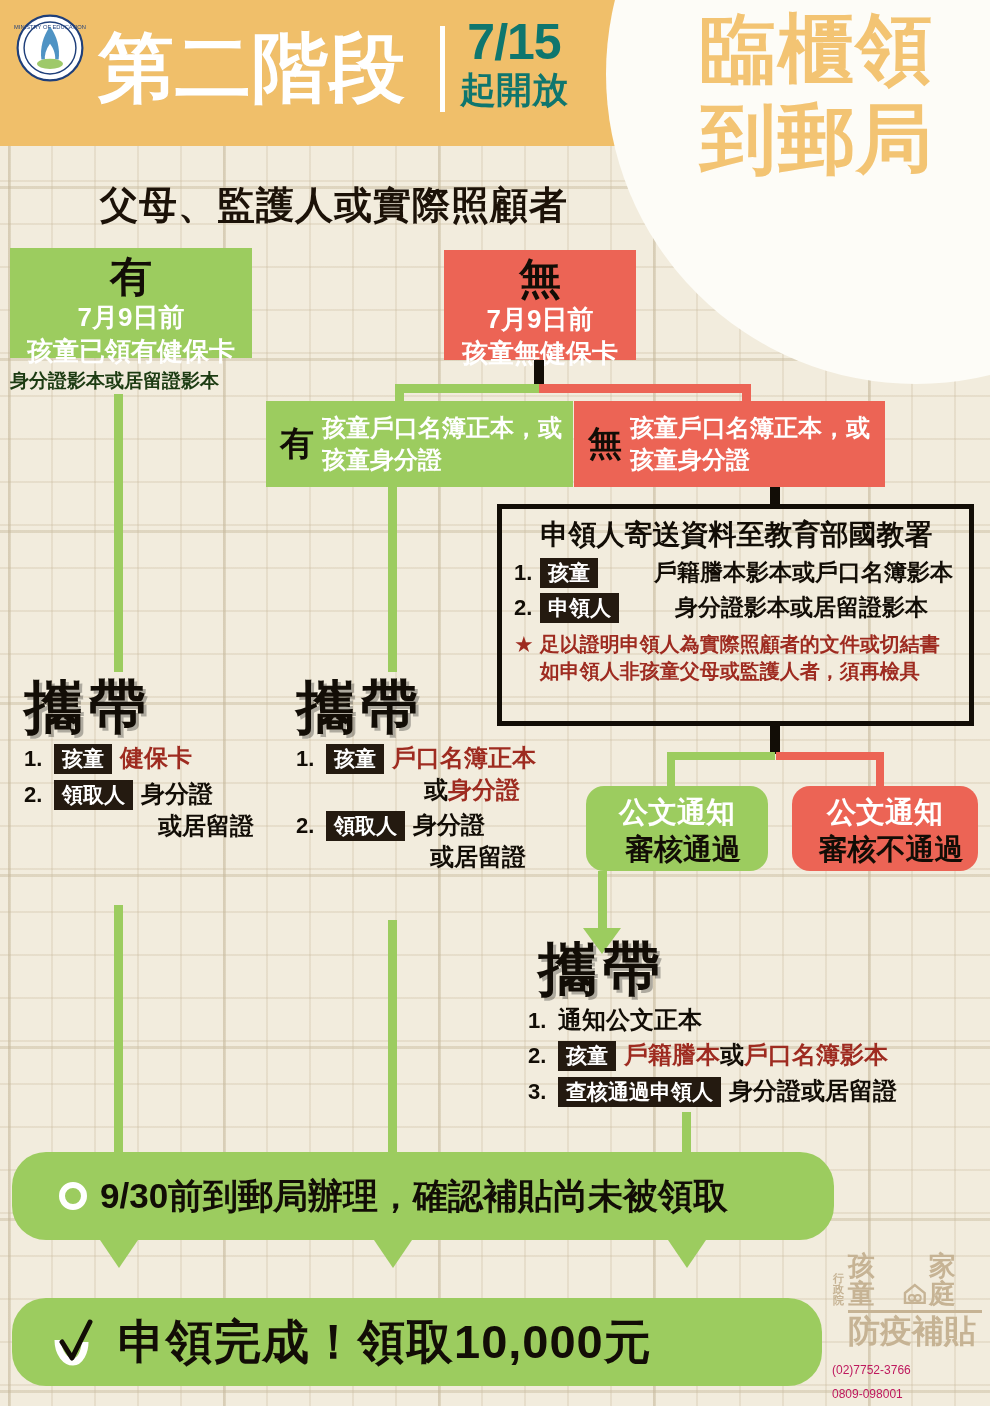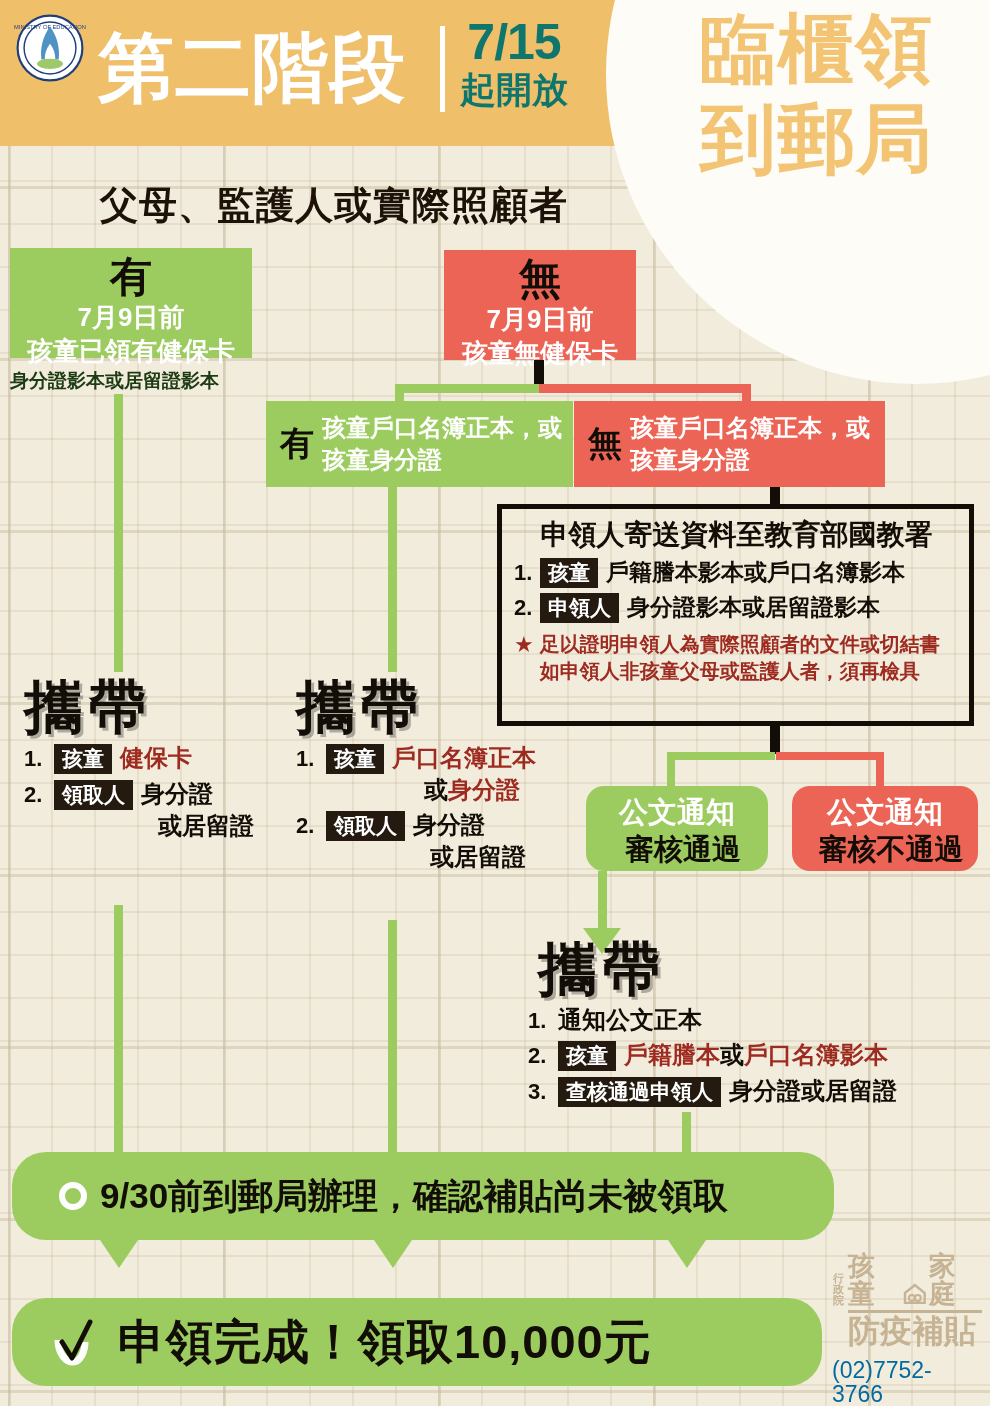--- a/index.html
+++ b/index.html
@@ -105,21 +105,21 @@
   .panel h3{
     font-size:28px; font-weight:bold; color:#120d06; text-align:center;
     line-height:36px; letter-spacing:0px;
   }
   .panel .it{ display:flex; align-items:center; margin-top:4px; }
   .panel .num{ font-size:22px; font-weight:bold; color:#120d06; width:26px; }
   .chip{
     background:#241a10; color:#ffffff; font-size:21px; font-weight:bold;
     padding:2px 8px; line-height:26px; display:inline-block; margin-right:8px;
   }
-  .panel .txt{ font-size:23px; font-weight:bold; color:#120d06; }
+  .panel .txt{ font-size:23px; font-weight:bold; color:#120d06;margin-left:48px; }
   .panel .star{
     display:flex; margin-top:8px; color:#9e2b20;
     font-size:20px; font-weight:bold; line-height:27px;
   }
   .panel .star .s{ color:#9e2b20; font-size:22px; margin-right:6px; }
 
   
   .carry{ position:absolute; }
   .carry h2{
     font-size:58px; font-weight:bold; color:#120d06; line-height:62px;
@@ -151,21 +151,21 @@
   
   .flogo{ position:absolute; left:832px; top:1252px; width:150px; }
   .flogo .lrow{ display:flex; align-items:flex-end; }
   .flogo .gov{
     font-size:11px; font-weight:bold; color:#c6b394; line-height:11px;
     width:13px; text-align:center; margin-right:3px; padding-bottom:2px;
   }
   .flogo .big1{ font-size:27px; font-weight:bold; color:#c6b394; line-height:28px; letter-spacing:0px;}
   .flogo .rule{ height:3px; background:#c6b394; margin:2px 0 1px 16px; }
   .flogo .big2{ font-size:32px; font-weight:bold; color:#c6b394; line-height:34px; letter-spacing:0px; margin-left:16px;}
-  .flogo .tel{ font-size:23px; color:#0369a1; line-height:24px; margin-top:10px; }
+  .flogo .tel{ font-size:12px; color:#be185d; line-height:24px; margin-top:10px; }
   .arrow{ position:absolute; width:0; height:0; }
 </style>
 </head>
 <body>
 
 <div id="grid"></div>
 
 <div id="stage">
 
   <div class="hdr-band"></div>

